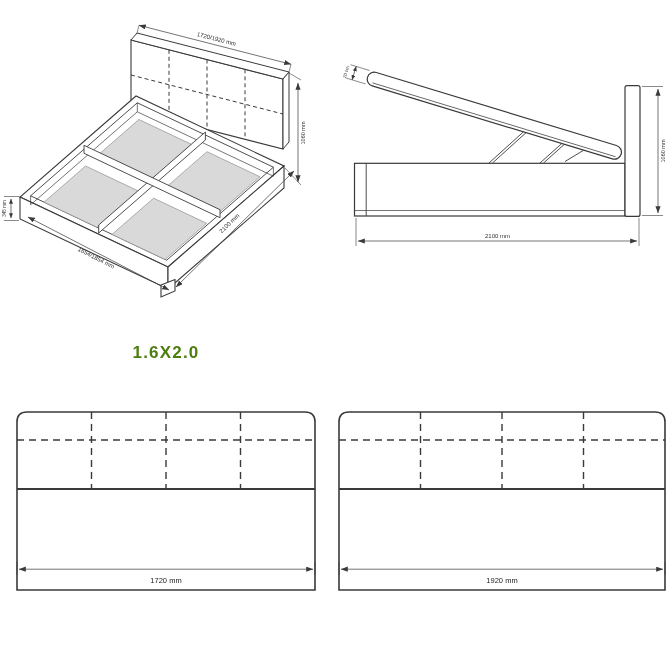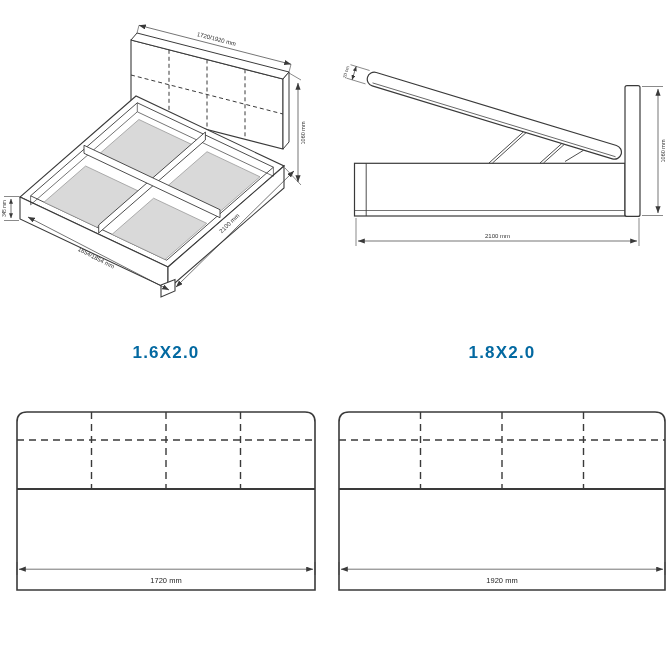--- a/index.html
+++ b/index.html
@@ -5,21 +5,21 @@
   html,body{margin:0;padding:0;background:#ffffff;}
   body{width:672px;height:672px;position:relative;font-family:"Liberation Sans",sans-serif;}
   .stage{position:absolute;left:0;top:0;width:672px;height:672px;background:#ffffff;overflow:hidden;}
   .view{position:absolute;}
   #iso-svg{left:0;top:0;}
   #side-svg{left:336px;top:0;}
   #front-svg{left:0;top:370px;}
   .variant-title{
     position:absolute;top:340px;height:26px;line-height:26px;
     text-align:center;font-size:17px;font-weight:600;letter-spacing:1.2px;
-    color:#0369a1;
+    color:#4d7c0f;
   }
   #title-1{left:17px;width:298px;}
   #title-2{left:339px;width:326px;}
   svg text{font-family:"Liberation Sans",sans-serif;fill:#333333;}
   .dimtxt{font-size:6px;}
   .dimtxt-sm{font-size:4.6px;}
   .dimtxt-md{font-size:5.5px;}
   .dimtxt-lg{font-size:7.5px;fill:#222222;}
   .ln{stroke:#3a3a3a;fill:none;}
   .shape{stroke:#3a3a3a;fill:#ffffff;}
@@ -147,21 +147,20 @@
       <text class="dimtxt-md" text-anchor="middle" x="329" y="151" transform="rotate(-90 329 151)">1060 mm</text>
 
       <line class="ext" x1="20" y1="218" x2="20" y2="246"></line>
       <line class="ext" x1="303" y1="218" x2="303" y2="246"></line>
       <line class="dim" x1="22" y1="241" x2="301" y2="241" marker-start="url(#arr-side)" marker-end="url(#arr-side)"></line>
       <text class="dimtxt" text-anchor="middle" x="161.5" y="237.5">2100 mm</text>
     </g>
   </svg>
 
   <div id="title-1" class="variant-title">1.6X2.0</div>
-  <div id="title-2" class="variant-title">1.8X2.0</div>
 
   <svg id="front-svg" class="view" width="672" height="260" viewBox="0 0 672 260">
     <defs>
       <marker id="arr-fr" markerUnits="userSpaceOnUse" markerWidth="8" markerHeight="6" refX="6.8" refY="2.6" orient="auto-start-reverse">
         <path d="M0,0 L7,2.6 L0,5.2 Z" fill="#3a3a3a"></path>
       </marker>
     </defs>
 
     <g>
       <path class="shape" stroke="#2b2b2b" stroke-width="1.6" d="M 17 220 L 17 52 Q 17 42 27 42 L 305 42 Q 315 42 315 52 L 315 220 Z"></path>

